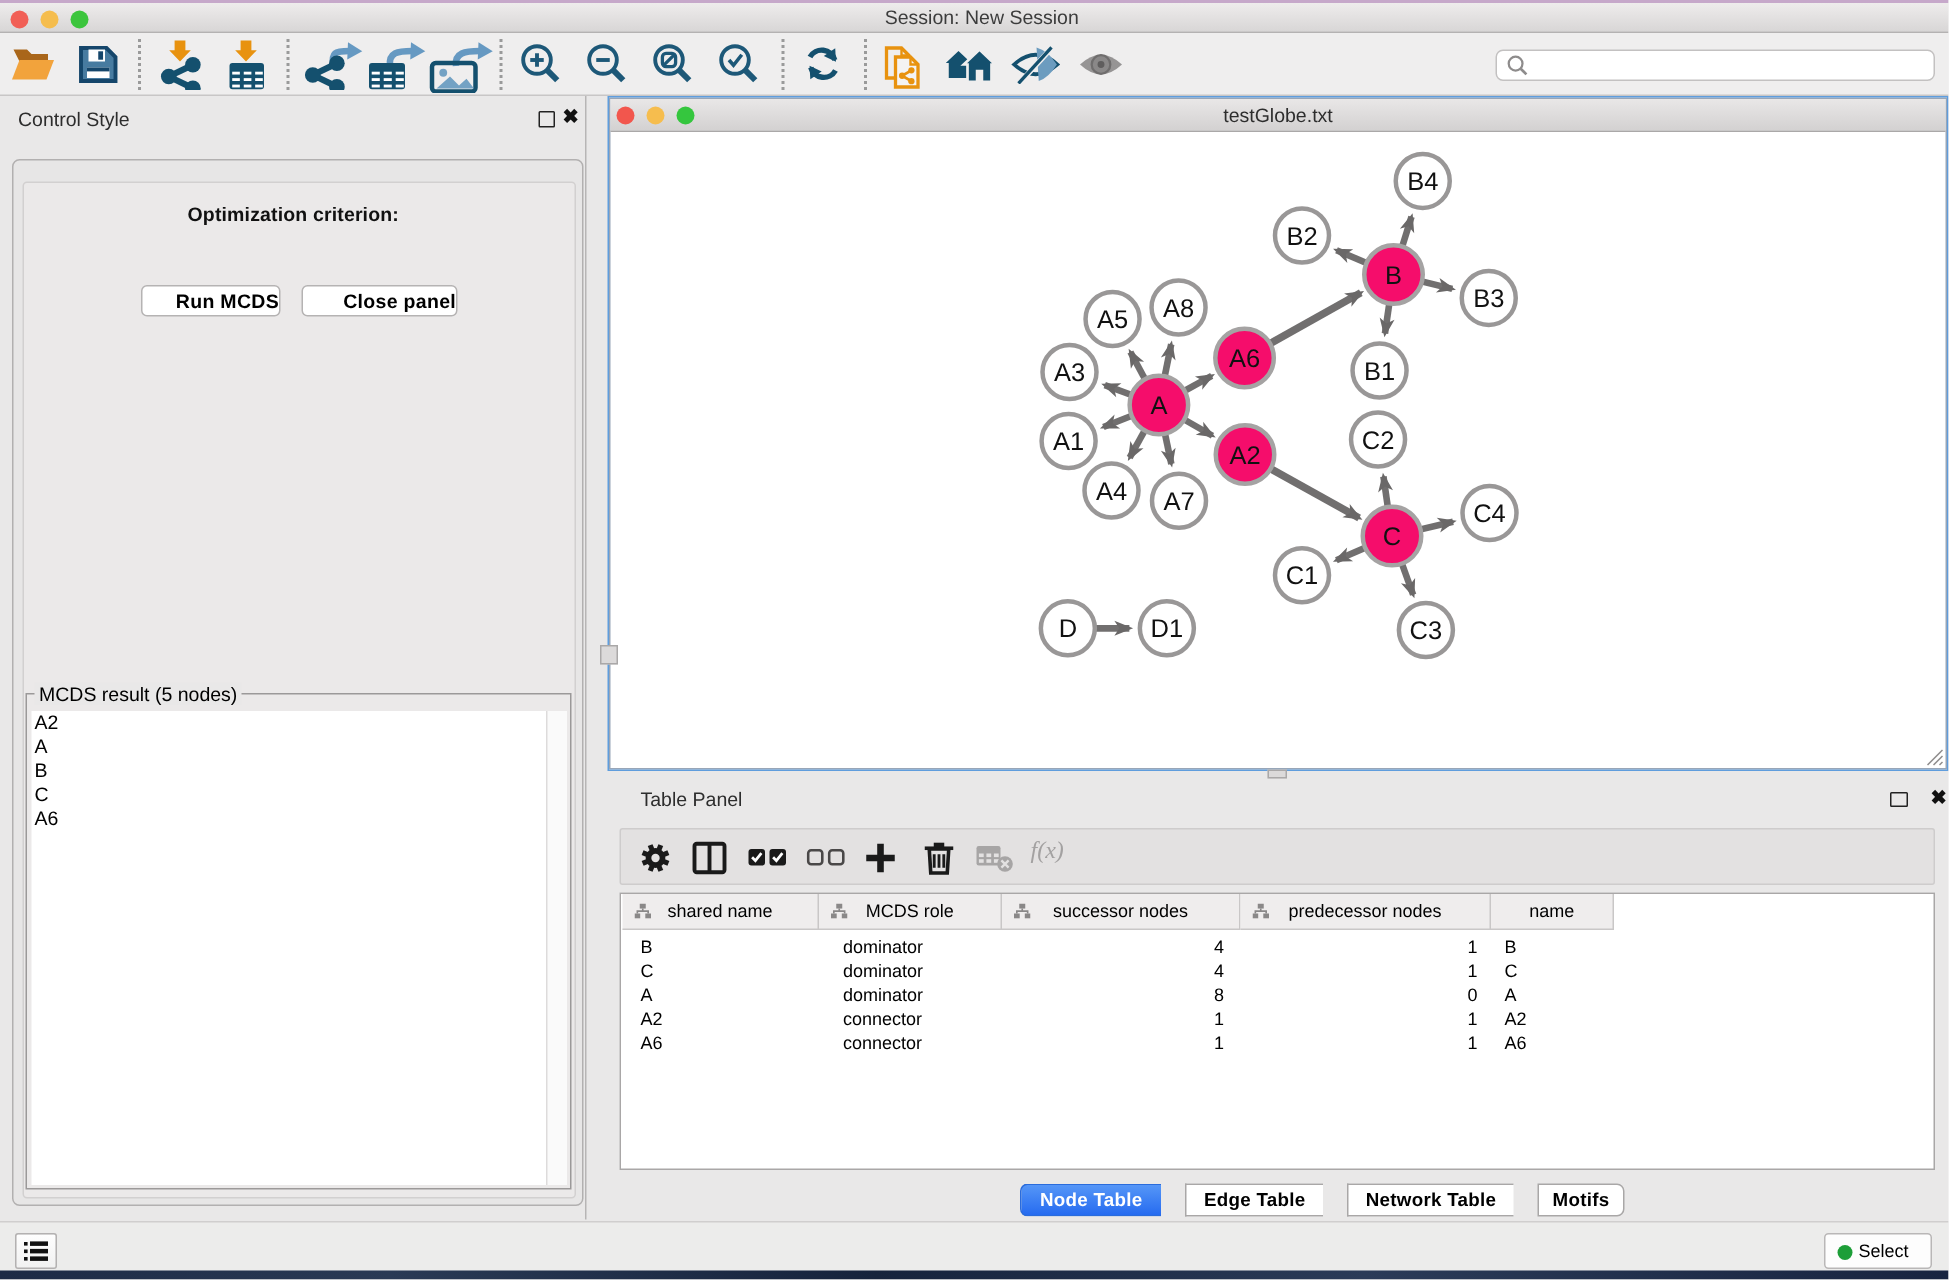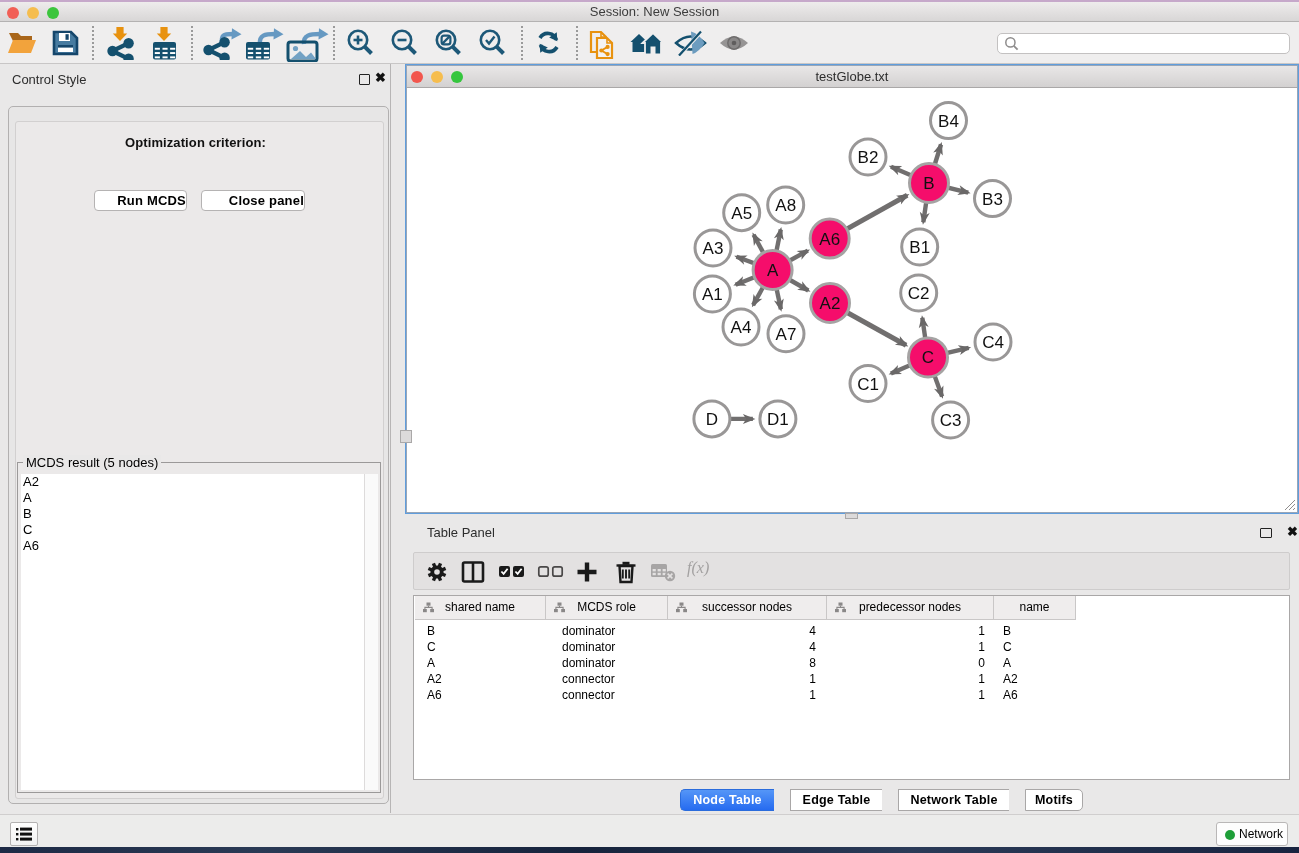--- a/index.html
+++ b/index.html
@@ -467,17 +467,17 @@
             <rect x="5" y="5" width="2.4" height="2.4"></rect>
             <rect x="9" y="4.6" width="12" height="3"></rect>
             <rect x="5" y="10" width="2.4" height="2.4"></rect>
             <rect x="9" y="9.6" width="12" height="3"></rect>
             <rect x="5" y="15" width="2.4" height="2.4"></rect>
             <rect x="9" y="14.6" width="12" height="3"></rect>
           </g>
         </svg></div>
   <div id="membtn">
         <span class="dot"></span>
-        <span class="mt">Network</span>
+        <span class="mt">Select</span>
       </div>
 </div>
 <div class="abs" id="bottomband"></div>
 </div>
 
 </body></html>

